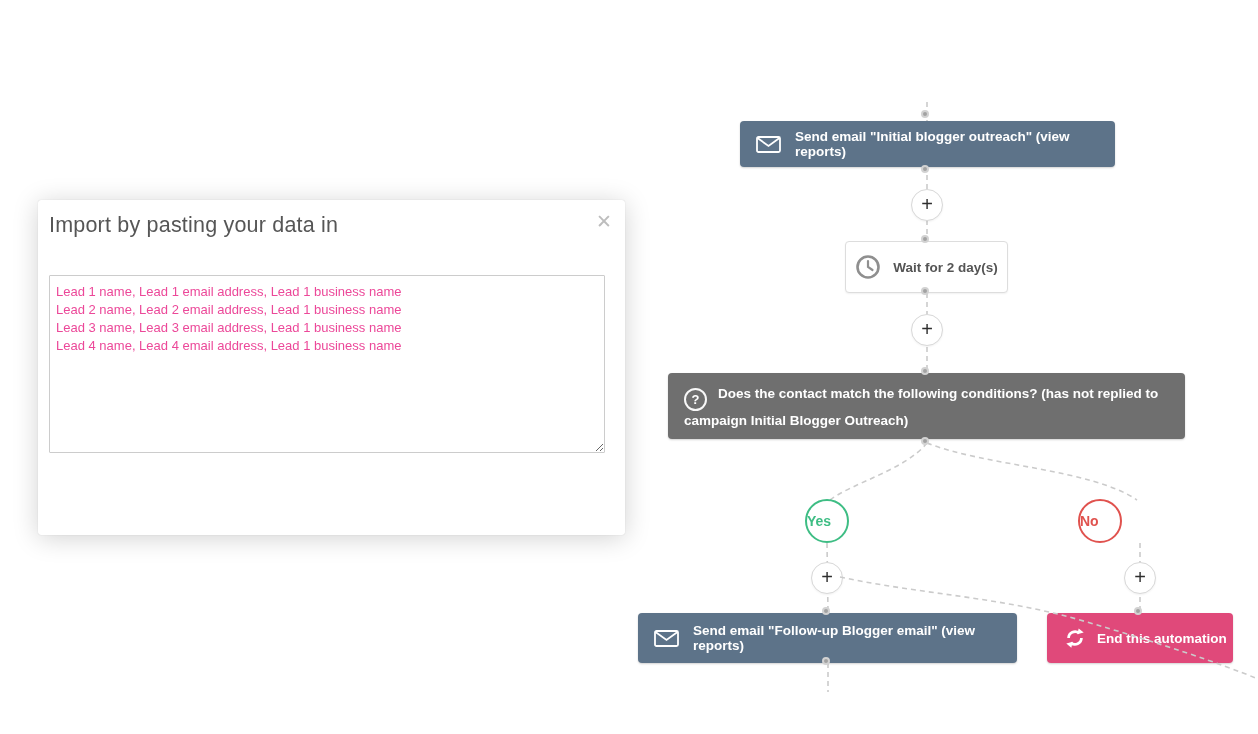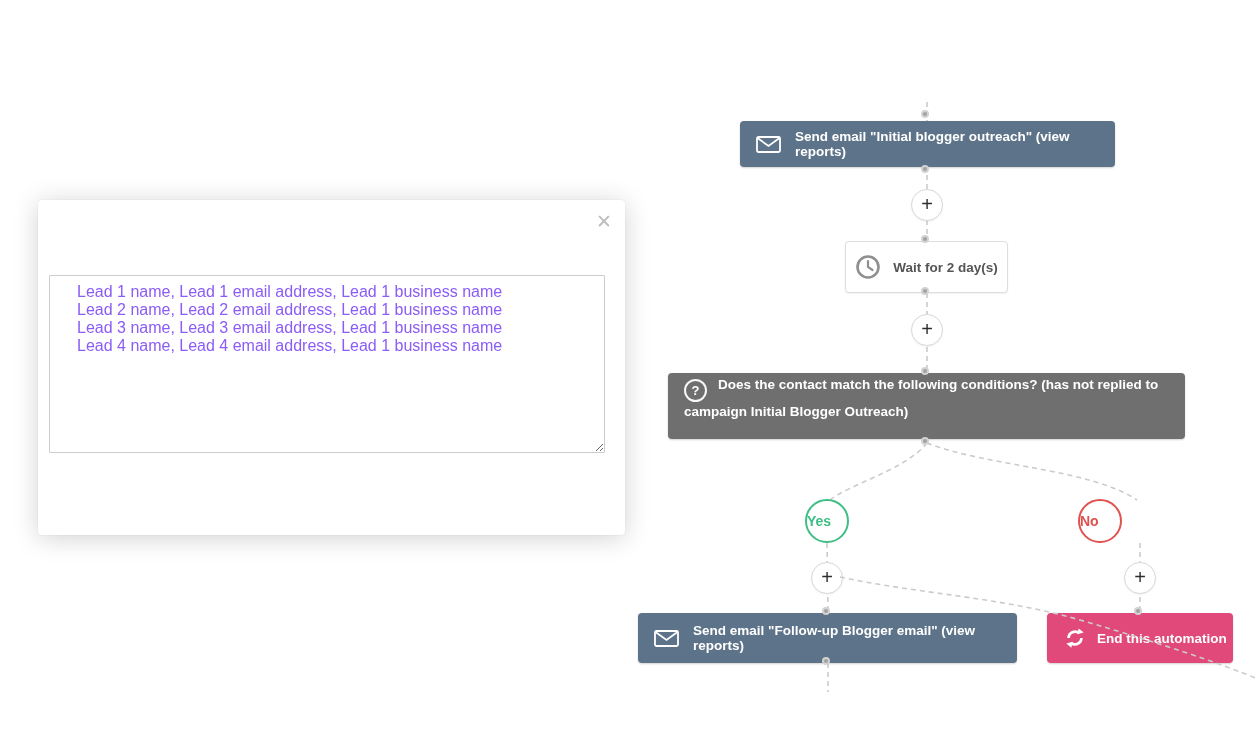--- a/index.html
+++ b/index.html
@@ -32,21 +32,21 @@
   #node-email1 { left:740px; top:121px; width:375px; height:46px; background:var(--slate,#5d7389); padding-left:16px; gap:14px; }
   #node-email2 { left:638px; top:613px; width:379px; height:50px; background:var(--slate,#5d7389); padding-left:16px; gap:14px; }
   #node-wait {
     left:845px; top:241px; width:163px; height:52px;
     background:#fff; border:1px solid #ddd; color:#555;
     justify-content:center; gap:12px; box-shadow:0 1px 2px rgba(0,0,0,.06);
   }
   #node-condition {
     left:668px; top:373px; width:517px; height:66px;
     background:var(--condition,#6f6f6f);
-    display:block; padding:2px 16px 0 16px; line-height:19px;
+    display:block; padding:11px 16px 0 16px; line-height:19px;
   }
   #node-end { left:1047px; top:613px; width:186px; height:50px; background:var(--pink,#e0497a); padding-left:17px; gap:11px; }
 
   .q-icon {
     display:inline-block; width:23px; height:23px; margin-right:11px;
     border:2px solid rgba(255,255,255,.95); border-radius:50%;
     text-align:center; line-height:19px; font-size:13px; font-weight:bold; color:#fff;
     vertical-align:-6px;
   }
 
@@ -94,22 +94,22 @@
     font-size:21.5px; color:#565656; letter-spacing:.2px;
   }
   #modal-close {
     position:absolute; right:13px; top:12px;
     font-size:19px; color:#bdbdbd; cursor:pointer; line-height:1;
   }
   #paste-area {
     position:absolute; left:11px; top:75px; width:556px; height:178px;
     border:1px solid #ccc; border-radius:1px;
     font-family:"Liberation Sans", sans-serif;
-    font-size:16px; color:#8b5cf6; line-height:18px;
-    padding:7px 27px; resize:both; outline:none;
+    font-size:13px; color:#ec4899; line-height:18px;
+    padding:7px 6px; resize:both; outline:none;
   }
   #modal-footer {
     position:absolute; left:0; bottom:0; width:100%; height:53px;
     background:#f3f3f4; border-top:1px solid #e6e6e6;
     border-radius:0 0 3px 3px;
   }
   #next-button {
     position:absolute; right:14px; top:12px;
     width:58px; height:29px;
     background:var(--button_green,#4bb983); color:#fff;
@@ -194,20 +194,21 @@
   <div class="dot" style="left:921px; top:437px;"></div>
   <div class="dot" style="left:822px; top:607px;"></div>
   <div class="dot" style="left:822px; top:657px;"></div>
   <div class="dot" style="left:1134px; top:607px;"></div>
 
   <svg id="connectors-over" class="connector-layer" width="1258" height="734" viewBox="0 0 1258 734">
     <path class="dash" d="M840,577 C920,594 1000,597 1080,620 C1160,643 1222,664 1258,679"></path>
   </svg>
 
   <div id="import-modal">
+    <div id="modal-title">Import by pasting your data in</div>
     <div id="modal-close">✕</div>
     <textarea id="paste-area" spellcheck="false" style="">Lead 1 name, Lead 1 email address, Lead 1 business name
 Lead 2 name, Lead 2 email address, Lead 1 business name
 Lead 3 name, Lead 3 email address, Lead 1 business name
 Lead 4 name, Lead 4 email address, Lead 1 business name</textarea>
   </div>
 
 </div>
 
 </body></html>

